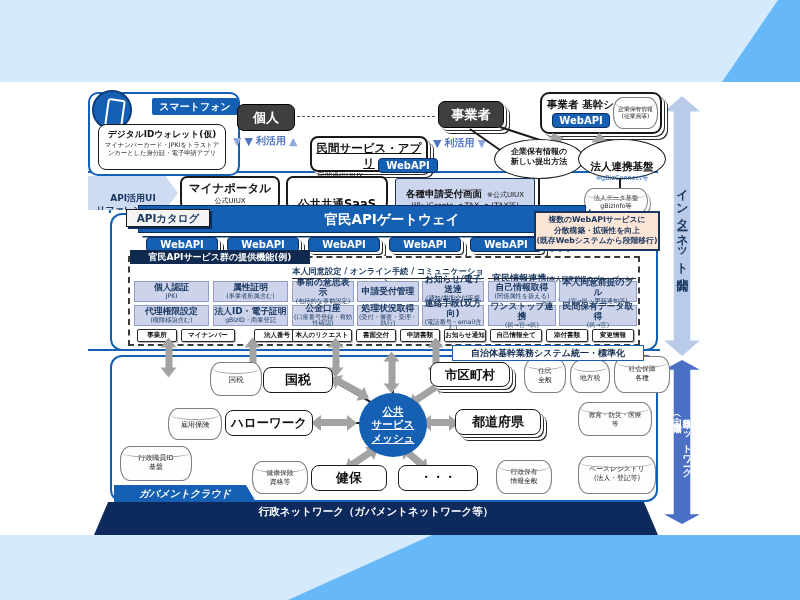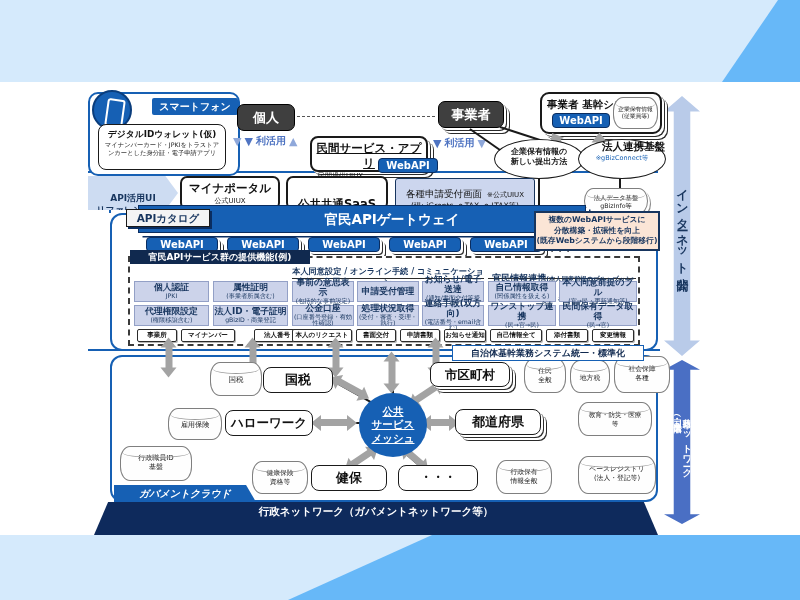--- a/index.html
+++ b/index.html
@@ -105,41 +105,41 @@
 (従業員等)</div>
 
   <div class="a lin" style="left:470px;top:128px;width:42px;transform:rotate(35deg);"></div>
   <div class="a lin" style="left:500px;top:126px;width:96px;transform:rotate(18deg);"></div>
   <div class="a gar" style="left:553px;top:144px;width:16px;transform:rotate(60deg);"></div>
   <div class="a gar" style="left:592px;top:146px;width:16px;transform:rotate(90deg);"></div>
 
   <div class="a ell pre" style="left:494px;top:139px;width:90px;height:40px;font-weight:bold;font-size:8px;line-height:1.25;padding-top:7px;">企業保有情報の
 新しい提出方法</div>
   <div class="a ell" style="left:578px;top:139px;width:88px;height:40px;">
-    <div style="font-weight:bold;font-size:10.5px;margin-top:0;text-align:right;">法人連携基盤</div>
+    <div style="font-weight:bold;font-size:10.5px;margin-top:20px;">法人連携基盤</div>
     <div style="font-size:6.5px;color:#1660b4;">※gBizConnect等</div>
   </div>
   <div class="a vlin" style="left:619px;top:179px;height:9px;"></div>
   <div class="a cyl cylstack pre" style="left:584px;top:188px;width:64px;height:26px;font-size:6.3px;line-height:1.3;padding-top:5px;">法人データ基盤
 gBizInfo等</div>
   <div class="a vlin" style="left:538px;top:179px;height:27px;"></div>
 
   <div class="a pre" style="left:88px;top:176px;width:90px;height:34px;background:#cddcf2;color:#17355e;font-weight:bold;font-size:9px;line-height:1.3;text-align:center;padding-top:17px;clip-path:polygon(0 0,86% 0,100% 50%,86% 100%,0 100%);">API活用UI
 リファレンス実装</div>
   <div class="a wbox" style="left:180px;top:176px;width:100px;height:34px;border-width:2px;border-radius:7px;">
     <div style="font-weight:bold;font-size:11.5px;margin-top:3px;">マイナポータル</div>
     <div style="font-size:7px;">公式UIUX</div>
   </div>
   <div class="a wbox" style="left:286px;top:176px;width:102px;height:34px;border-width:2px;border-radius:7px;">
     <div style="font-weight:bold;font-size:11.5px;margin-top:19px;">公共共通SaaS</div>
     <div style="font-size:7px;">公式UIUX</div>
   </div>
   <div class="a" style="left:395px;top:178px;width:140px;height:32px;background:#ccd6ee;border:1.5px solid #17355e;border-radius:3px;text-align:center;color:#111;">
     <div style="margin-top:3px;">
-      <span style="font-weight:normal;font-size:9.5px;">各種申請受付画面</span>
+      <span style="font-weight:bold;font-size:9.5px;">各種申請受付画面</span>
       <span style="font-size:7px;">※公式UIUX</span>
     </div>
     <div style="font-size:7.5px;">(現: jGrants, e-TAX, e-LTAX等)</div>
   </div>
 
   <div class="a" style="left:138px;top:205px;width:448px;height:28px;background:#1660b4;border:1.6px solid #0a2d60;box-shadow:3px 3px 0 0 #fff,4.5px 4.5px 0 0 #0a2d60;color:#fff;font-weight:bold;font-size:13.5px;text-align:center;line-height:26px;padding-left:60px;">官民APIゲートウェイ</div>
   <div class="a" style="left:126px;top:209px;width:84px;height:18px;background:#f4f4f4;border:1.6px solid #1a1a1a;color:#17355e;font-weight:bold;font-size:10.5px;text-align:center;line-height:16px;box-shadow:2px 2px 0 #0a2d60;">APIカタログ</div>
 
   <div class="a webapi st2" style="left:146px;top:237px;width:72px;height:15px;font-size:10px;line-height:14px;">WebAPI</div>
   <div class="a webapi st2" style="left:227px;top:237px;width:72px;height:15px;font-size:10px;line-height:14px;">WebAPI</div>

